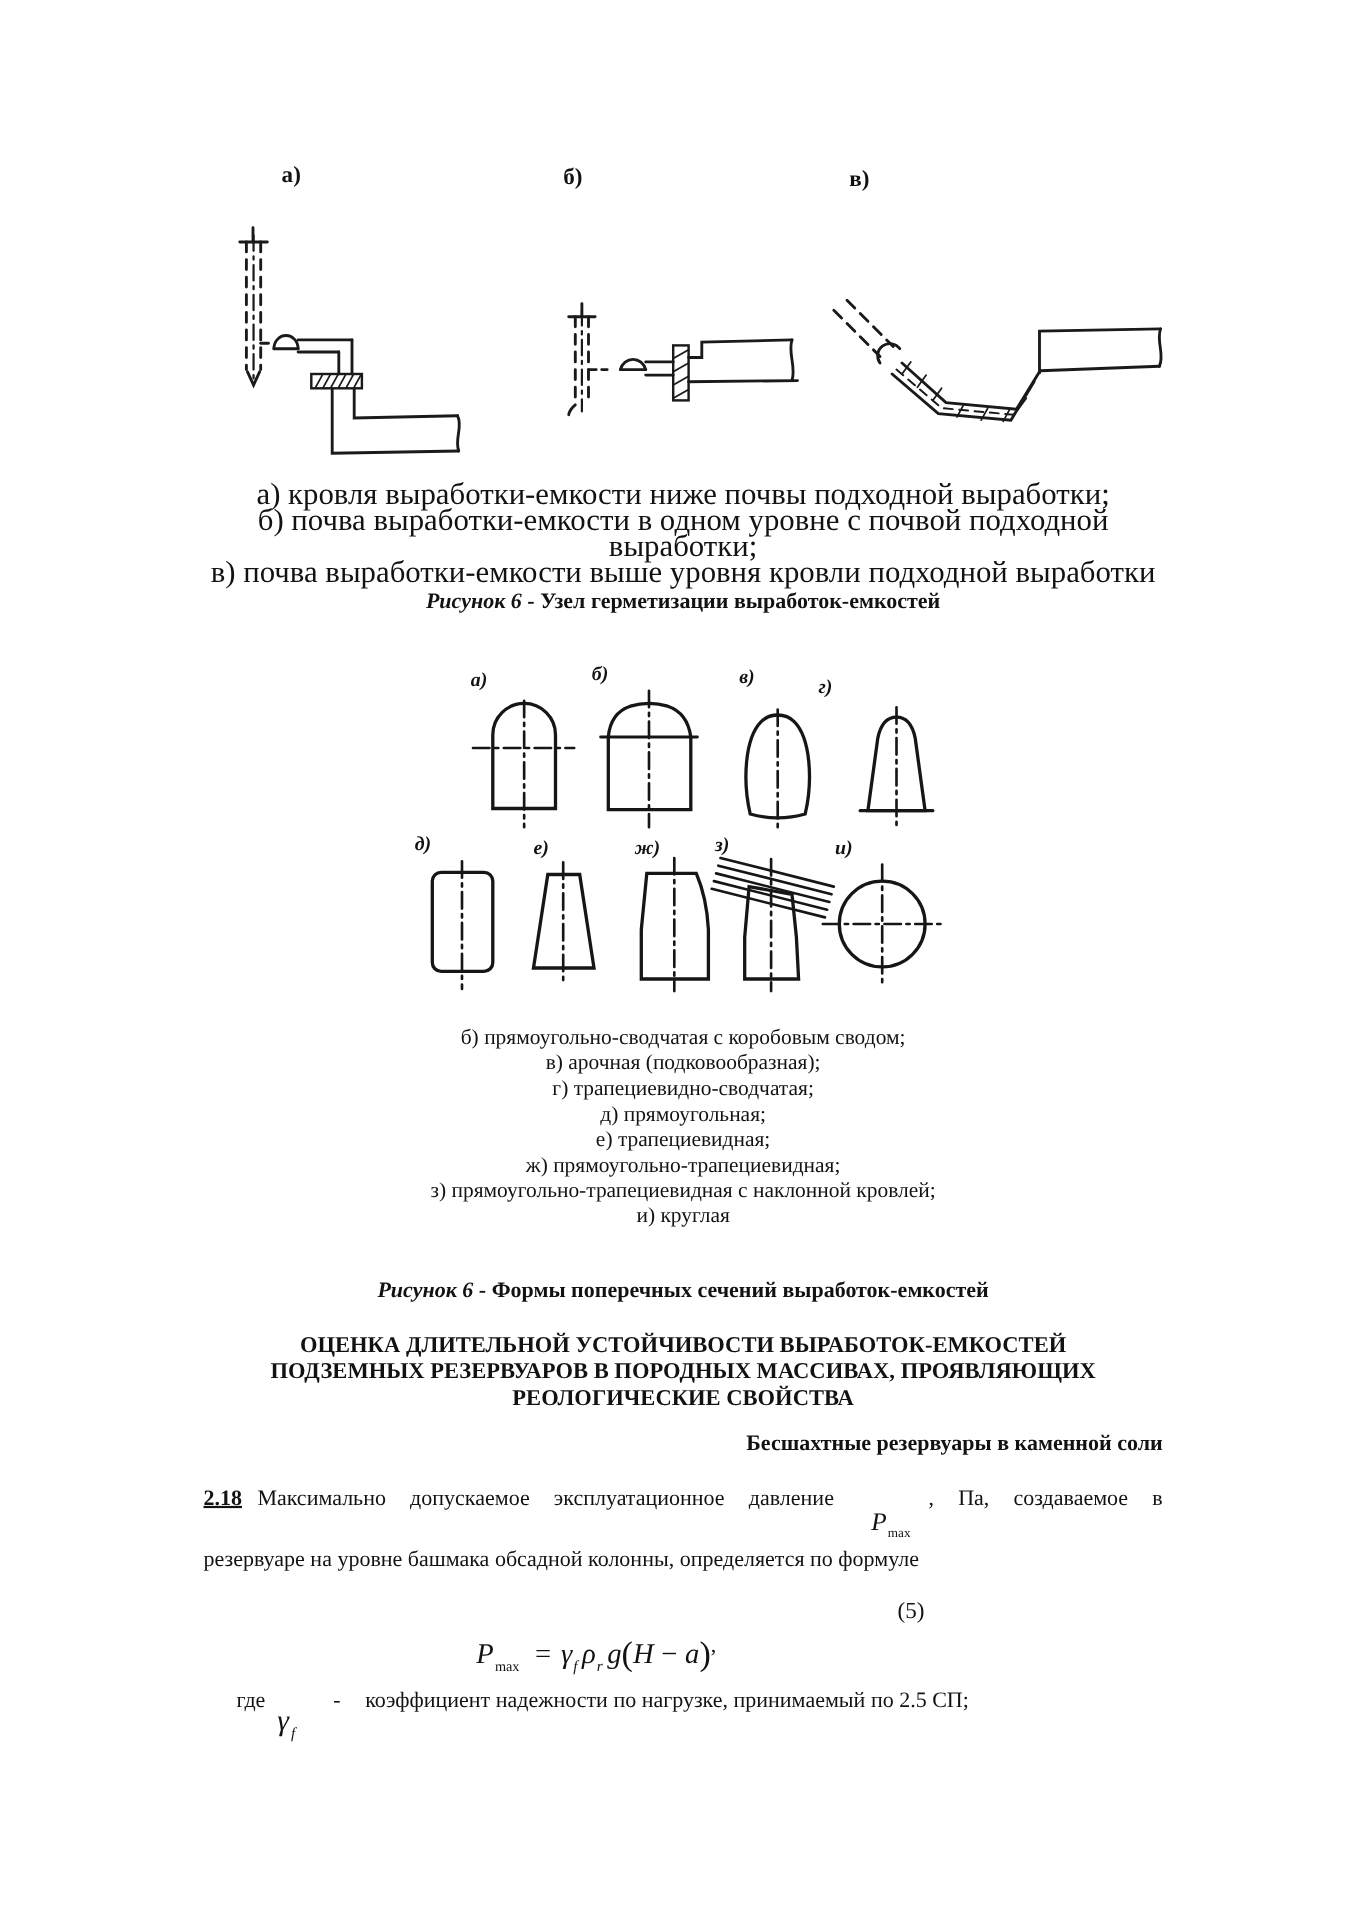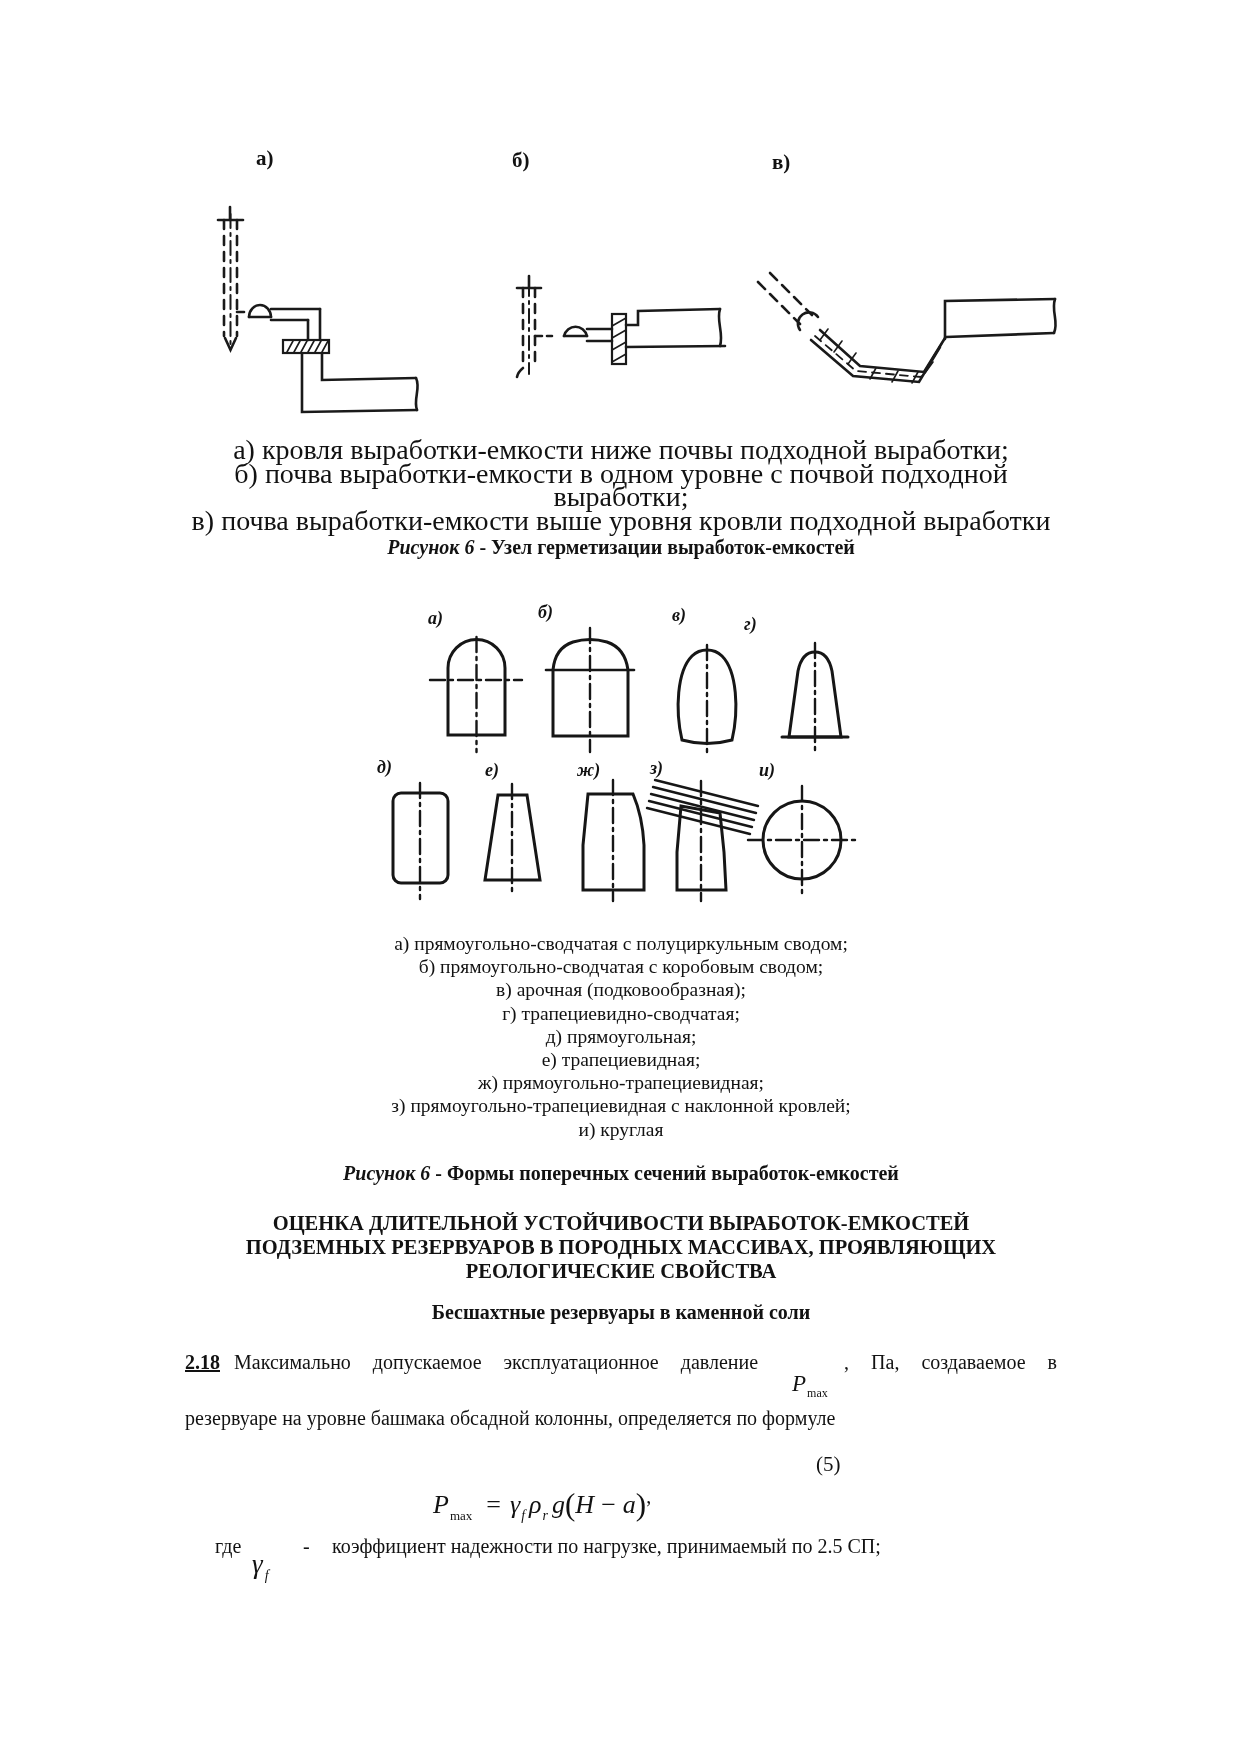--- a/index.html
+++ b/index.html
@@ -5,21 +5,21 @@
   html,body{margin:0;padding:0;background:#ffffff;}
   .page{position:relative;width:1240px;height:1755px;background:#ffffff;
         font-family:"Liberation Serif",serif;color:#121212;overflow:hidden;}
   .abs{position:absolute;}
   .center-col{left:185px;width:872px;text-align:center;}
   .cap{font-size:28px;line-height:23.5px;}
   .cap6{font-size:19.5px;line-height:23.2px;}
   .figtitle{font-size:20px;font-weight:bold;}
   .figtitle .num{font-style:italic;}
   .heading{font-size:20.5px;font-weight:bold;line-height:24px;}
-  .subheading{font-size:20px;font-weight:bold;}
+  .subheading{font-size:20px;font-weight:bold;text-align:right;}
   .body-text{font-size:20px;line-height:25px;}
   .j{text-align:justify;text-align-last:justify;}
   .pnum{margin-right:14px;text-decoration:underline;}
   .gap-spacer{display:inline-block;width:86px;}
   .flabel{font-weight:bold;font-size:21px;}
   .f6label{font-weight:bold;font-style:italic;font-size:18px;}
   .pmax-inline{font-size:23px;font-style:italic;}
   .pmax-inline .s{font-size:12px;font-style:normal;vertical-align:-6px;margin-left:1px;}
   .formula{font-size:26px;font-style:italic;white-space:nowrap;}
   .formula .eqsp{margin:0 9px 0 12px;font-style:normal;}
@@ -194,21 +194,20 @@
 
       <g>
         <circle cx="472" cy="240" r="39"></circle>
         <line x1="472" y1="186" x2="472" y2="296" stroke-dasharray="15 5 3 5" stroke-width="2.4"></line>
         <line x1="418" y1="240" x2="529" y2="240" stroke-dasharray="15 5 3 5" stroke-width="2.4"></line>
       </g>
     </g>
   </svg>
 
   <div class="abs center-col cap6" style="top:932px">
-    <div>а) прямоугольно-сводчатая с полуциркульным сводом;</div>
     <div>б) прямоугольно-сводчатая с коробовым сводом;</div>
     <div>в) арочная (подковообразная);</div>
     <div>г) трапециевидно-сводчатая;</div>
     <div>д) прямоугольная;</div>
     <div>е) трапециевидная;</div>
     <div>ж) прямоугольно-трапециевидная;</div>
     <div>з) прямоугольно-трапециевидная с наклонной кровлей;</div>
     <div>и) круглая</div>
   </div>
 

